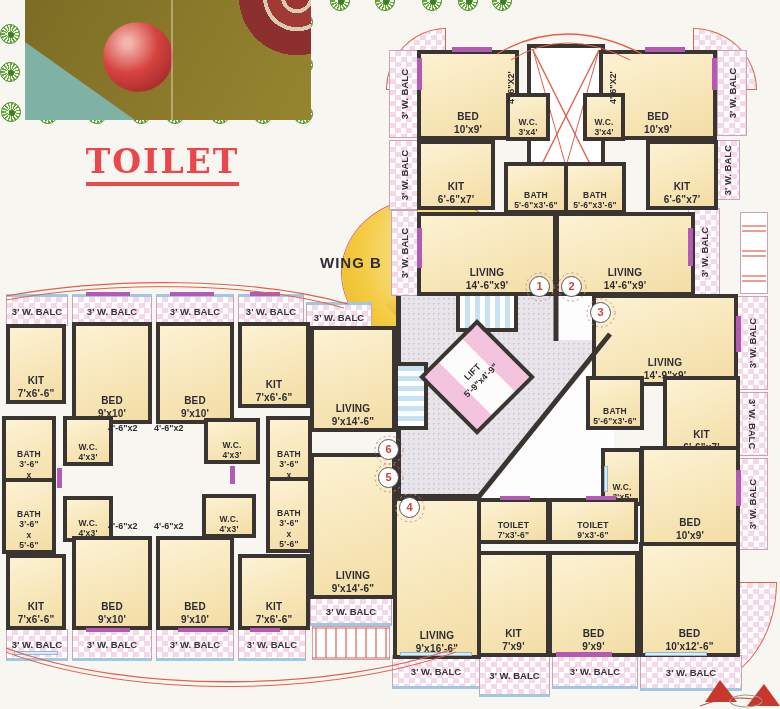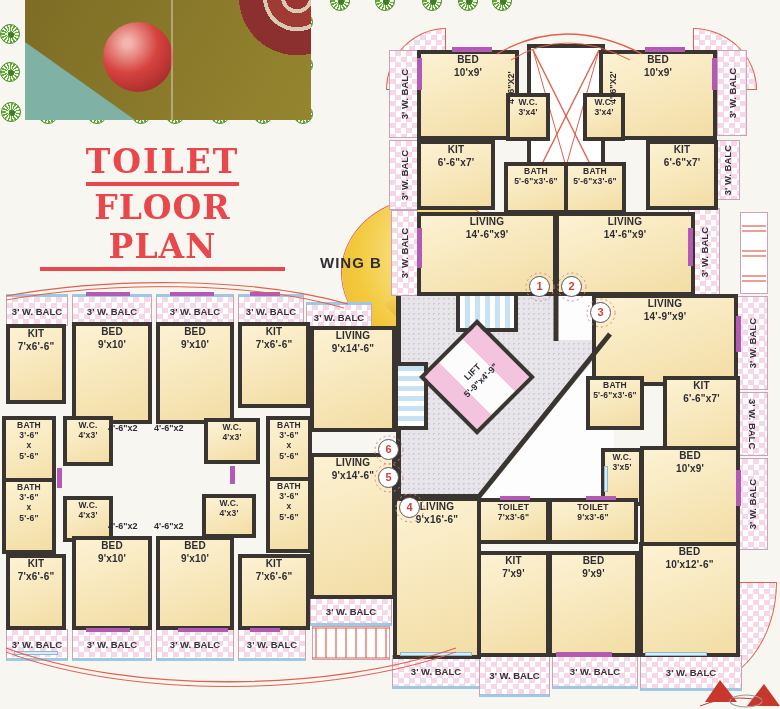--- a/index.html
+++ b/index.html
@@ -1,21 +1,21 @@
 <!DOCTYPE html>
 <html><head>
 <meta charset="utf-8">
 <style>
   * { box-sizing: border-box; margin: 0; padding: 0; }
   html,body { width:780px; height:709px; }
   body { position:relative; background:#f8f6f0; overflow:hidden;
          font-family:"Liberation Sans", sans-serif; }
   
   .room { position:absolute; background:linear-gradient(160deg,#fcf2d3,#f3dda5);
-          border:4px solid #3a3531; display:flex; align-items:flex-start; justify-content:center; z-index:6; }
+          border:4px solid #3a3531; display:flex; align-items:flex-end; justify-content:center; z-index:6; }
   .room .lbl { white-space:pre-line; text-align:center; font-weight:bold; font-size:10px;
                line-height:1.25; color:#2e2c33; letter-spacing:.2px; }
   .room.sm .lbl { font-size:8.5px; line-height:1.2; }
   
   .balc { position:absolute; z-index:4; border:1px solid #c9a3bc;
           background:repeating-conic-gradient(#f6d7e8 0% 25%, #ffffff 0% 50%); background-size:11px 11px;
           display:flex; align-items:center; justify-content:center; }
   .balc .lbl { font-weight:bold; font-size:9.5px; color:#35323b; white-space:nowrap; }
   .balc.v .lbl { writing-mode:vertical-rl; transform:rotate(180deg); }
   .balc.vf .lbl { writing-mode:vertical-rl; }
@@ -450,16 +450,15 @@
 <span class="flower" style="left:293px;top:12px;"></span>
 <span class="flower" style="left:293px;top:55px;"></span>
 <span class="flower" style="left:330px;top:-9px;"></span>
 <span class="flower" style="left:375px;top:-9px;"></span>
 <span class="flower" style="left:422px;top:-9px;"></span>
 <span class="flower" style="left:458px;top:-9px;"></span>
 <span class="flower" style="left:492px;top:-9px;"></span>
 
 <div class="title-block">
   <span class="title-l1">TOILET</span><br>
-  <span class="title-l2">FLOOR PLAN</span>
 </div>
 
 <div class="wing-label">WING B</div>
 
 </body></html>

